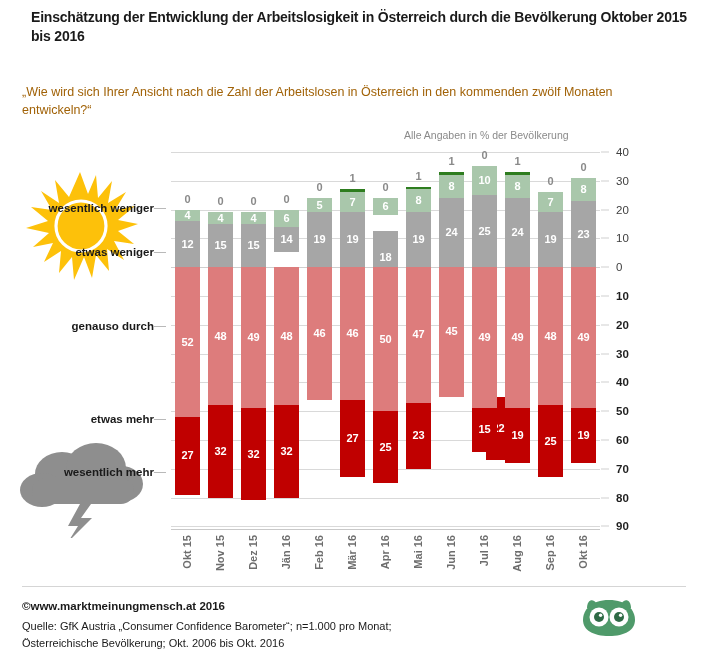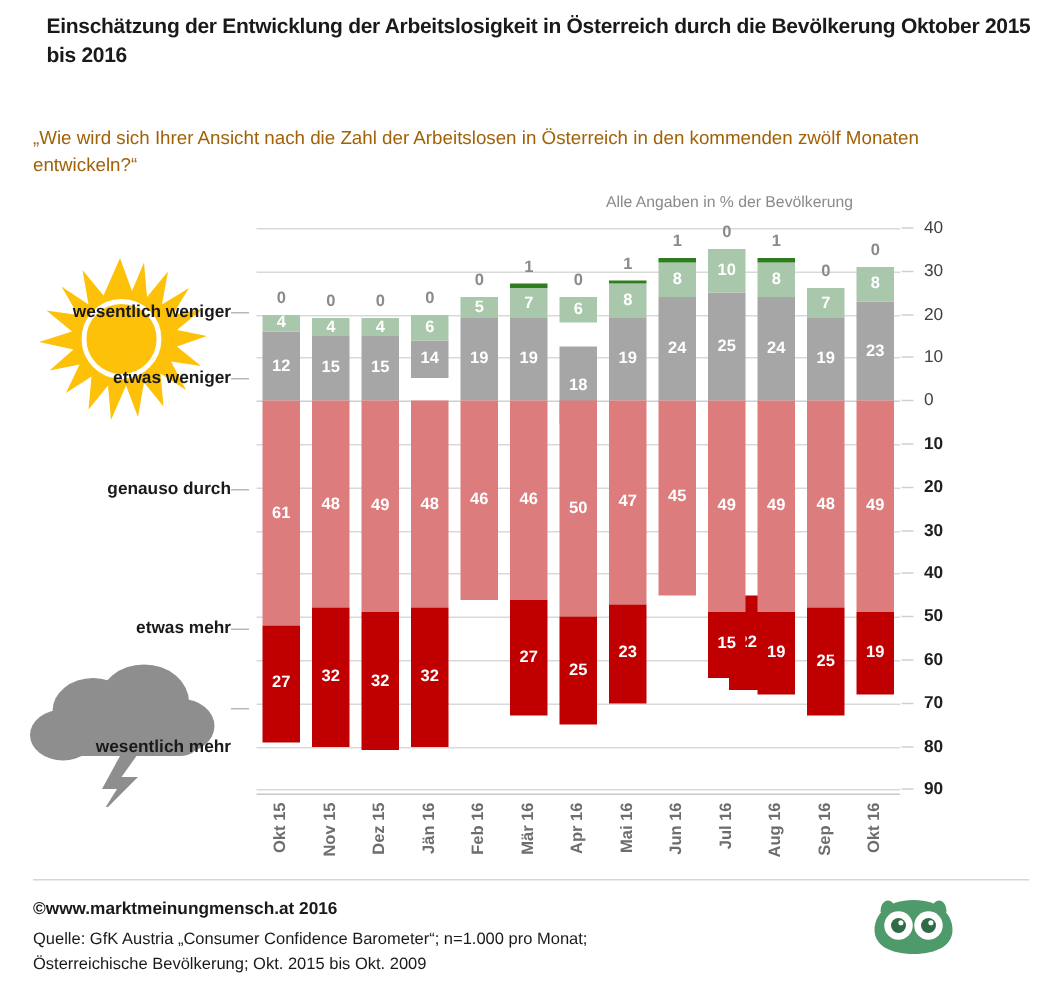--- a/index.html
+++ b/index.html
@@ -147,21 +147,21 @@
     </g>
     <path d="M62 66 L50 88 L60 88 L50 104 L74 80 L63 80 L73 66 Z" fill="#8e8e8e"></path>
   </svg>
 </div>
 
 <div id="catlabels">
   <div class="catlab" style="top:202px; right:12px;">wesentlich weniger</div>
   <div class="catlab" style="top:246px; right:12px;">etwas weniger</div>
   <div class="catlab" style="top:320px; right:12px;">genauso durch</div>
   <div class="catlab" style="top:413px; right:12px;">etwas mehr</div>
-  <div class="catlab" style="top:492px; right:12px;">wesentlich mehr</div>
+  <div class="catlab" style="top:466px; right:12px;">wesentlich mehr</div>
 <div class="cat-tick" style="top: 208px; right: 0px;"></div>
     <div class="cat-tick" style="top: 252px; right: 0px;"></div>
     <div class="cat-tick" style="top: 326px; right: 0px;"></div>
     <div class="cat-tick" style="top: 419px; right: 0px;"></div>
     <div class="cat-tick" style="top: 472px; right: 0px;"></div>
   </div>
 
 <div id="plot">
     <div class="gridline" style="top: 0px;"></div>
     <div class="gridline" style="top: 28.8px;"></div>
@@ -174,21 +174,21 @@
     <div class="gridline" style="top: 230.4px;"></div>
     <div class="gridline" style="top: 259.2px;"></div>
     <div class="gridline" style="top: 288px;"></div>
     <div class="gridline" style="top: 316.8px;"></div>
     <div class="gridline" style="top: 345.6px;"></div>
     <div class="gridline" style="top: 374.4px;"></div>
     <div class="bar-col" style="left: 4px; width: 25px;">
       <div class="seg gray" style="top: 69.12px; height: 46.08px;">12</div>
       <div class="seg ltgrn" style="top: 57.6px; height: 11.52px;">4</div>
       <div class="toplabel" style="top: 40.6px;">0</div>
-      <div class="seg salmon" style="top: 115.2px; height: 149.76px;">61</div>
+      <div class="seg salmon" style="top: 115.2px; height: 149.76px;">52</div>
       <div class="seg dkred" style="top: 264.96px; height: 77.76px;">27</div>
     </div>
     <div class="bar-col" style="left: 37px; width: 25px;">
       <div class="seg gray" style="top: 72px; height: 43.2px;">15</div>
       <div class="seg ltgrn" style="top: 60.48px; height: 11.52px;">4</div>
       <div class="toplabel" style="top: 43.48px;">0</div>
       <div class="seg salmon" style="top: 115.2px; height: 138.24px;">48</div>
       <div class="seg dkred" style="top: 253.44px; height: 92.16px;">32</div>
     </div>
     <div class="bar-col" style="left: 70px; width: 25px;">
@@ -318,21 +318,21 @@
     <div class="xlab" style="left: 306.5px;">Jul 16</div>
     <div class="xlab" style="left: 339.5px;">Aug 16</div>
     <div class="xlab" style="left: 372.5px;">Sep 16</div>
     <div class="xlab" style="left: 405.5px;">Okt 16</div>
   </div>
 
 <div id="footer-rule"></div>
 <div id="copyright">©www.marktmeinungmensch.at  2016</div>
 <div id="source">
   <div>Quelle: GfK Austria „Consumer Confidence Barometer“; n=1.000 pro Monat;</div>
-  <div>Österreichische Bevölkerung; Okt.  2015 bis Okt. 2009</div>
+  <div>Österreichische Bevölkerung; Okt.  2006 bis Okt. 2016</div>
 </div>
 
 <div id="logo">
   <svg viewBox="0 0 170 38" width="170" height="38">
     <g transform="translate(55,0)">
       <path d="M8 10 C8 2, 14 0, 17 5 L19 10 Z" fill="#4f9a6a"></path>
       <path d="M52 10 C52 2, 46 0, 43 5 L41 10 Z" fill="#4f9a6a"></path>
       <path d="M30 2 C12 2, 4 12, 4 22 C4 32, 14 38, 30 38 C46 38, 56 32, 56 22 C56 12, 48 2, 30 2 Z" fill="#4f9a6a"></path>
       <circle cx="20" cy="19" r="9.5" fill="#ffffff"></circle>
       <circle cx="40" cy="19" r="9.5" fill="#ffffff"></circle>

